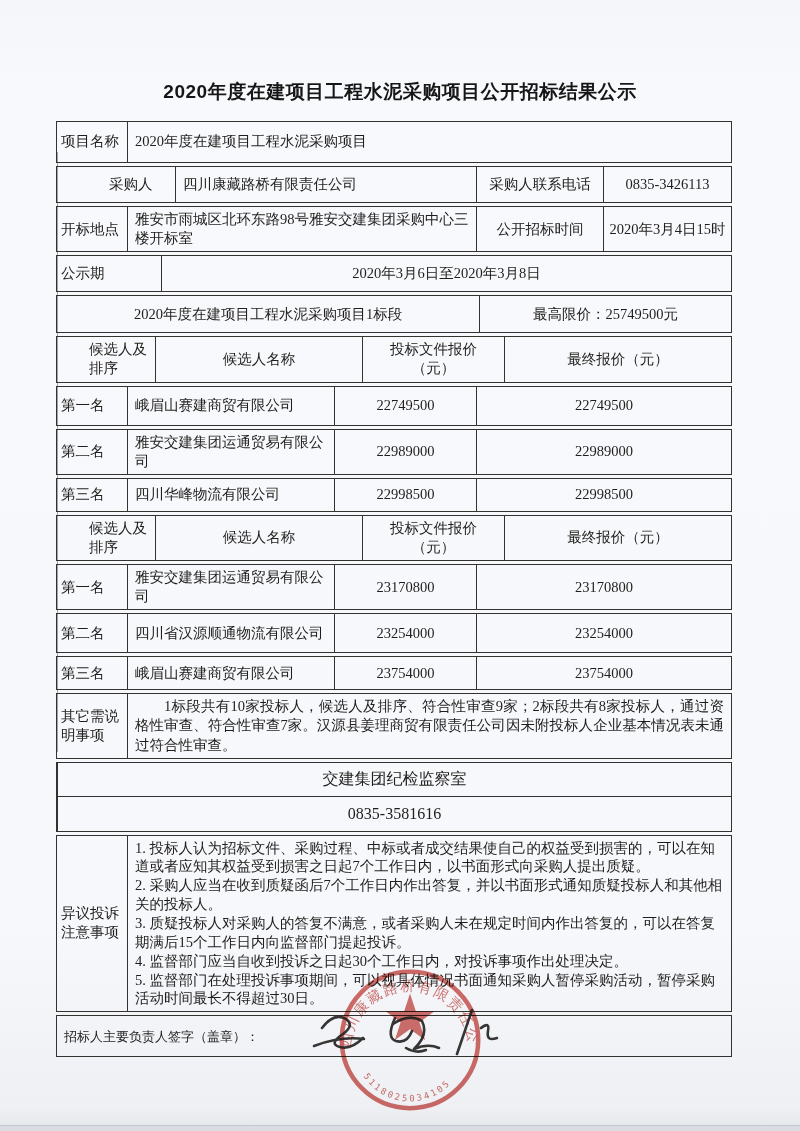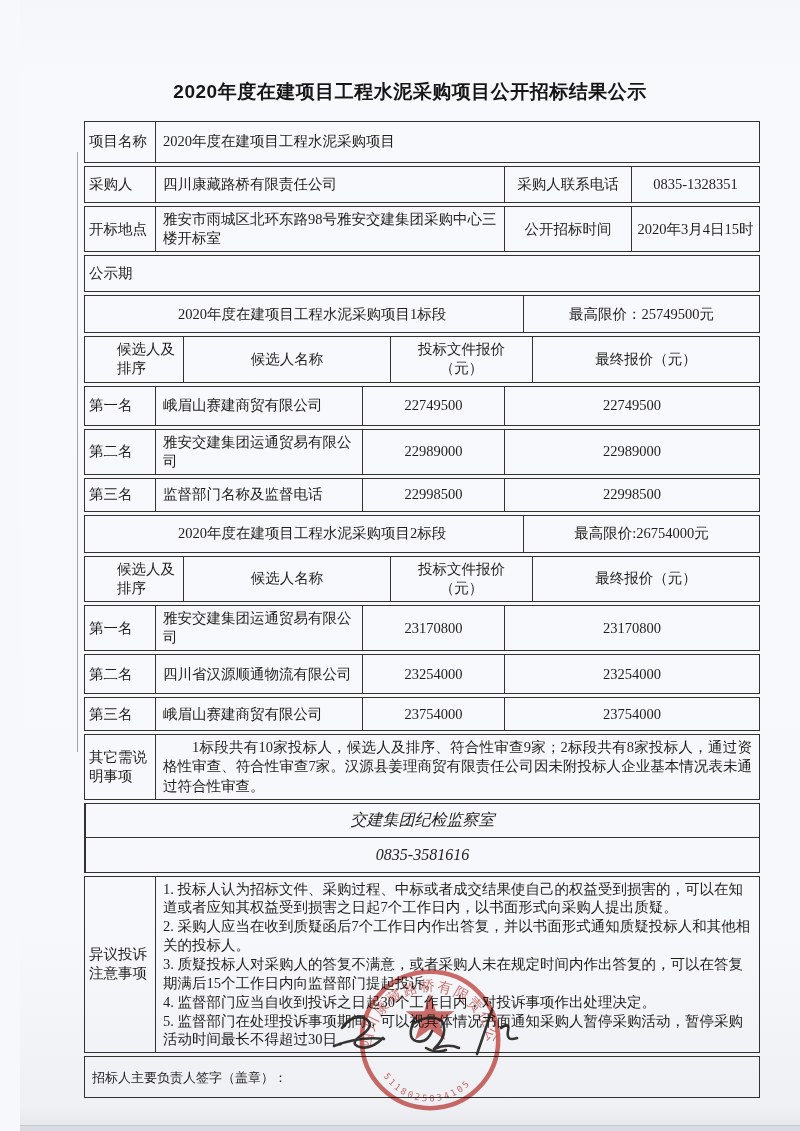--- a/index.html
+++ b/index.html
@@ -7,31 +7,30 @@
     width:800px;height:1131px;
     font-family:"Liberation Serif","DejaVu Serif",serif;
     color:#1f1e1c;
     background:#f7f8fb;
     overflow:hidden;
     position:relative;
   }
   .page{
     position:absolute;inset:0;
     background:linear-gradient(180deg,#f5f6f9 0%,#f8f9fc 8%,#f7f8fb 82%,#eef0f4 98%,#e3e5ea 100%);
-    margin-left:20px;
   }
   .edge-bottom{position:absolute;left:0;bottom:0;width:100%;height:5px;background:#d9dce3;border-top:1px solid #c3c7d0;}
   .scan-line-left{position:absolute;left:57px;top:152px;width:1px;height:600px;background:rgba(55,55,62,.45);}
   .doc-title{
     position:absolute;top:79px;left:0;width:100%;
     text-align:center;
     font-family:"Liberation Sans","DejaVu Sans",sans-serif;
     font-weight:700;font-size:19px;letter-spacing:.5px;color:#161616;
   }
-  .tbl{position:absolute;left:64px;top:121px;width:676px;}
+  .tbl{position:absolute;left:56px;top:121px;width:676px;}
   .trow{
     display:flex;align-items:stretch;
     border:1.6px solid #34322e;
     margin-bottom:3px;
     box-sizing:border-box;
   }
   .cell{
     box-sizing:border-box;
     padding:3px 7px;
     display:flex;flex-direction:column;justify-content:center;
@@ -40,22 +39,22 @@
   .cell + .cell{border-left:1.6px solid #34322e;}
   .c-label{width:70px;padding:3px 4px;}
   .c-flex{flex:1;}
   .c-center{text-align:center;align-items:center;}
   .c-left{text-align:left;font-family:Liberation Serif, serif;}
   .c-name{width:207px;}
   .c-price{width:142px;text-align:center;align-items:center;}
   .c-l2{width:127px;text-align:center;align-items:center;}
   .c-v2{width:128px;text-align:center;align-items:center;padding:3px 2px;}
   .c-sec1{width:422px;text-align:center;align-items:center;}
-  .h-r1{min-height:42px;} .h-r2{min-height:37px;} .h-r3{min-height:42px;}
-  .h-r4{min-height:37px;gap:34px;} .h-sec{min-height:38px;padding-left:16px;} .h-th{min-height:45px;padding-left:28px;}
+  .h-r1{min-height:42px;} .h-r2{min-height:37px;padding-left:48px;} .h-r3{min-height:42px;}
+  .h-r4{min-height:37px;gap:34px;} .h-sec{min-height:38px;} .h-th{min-height:45px;padding-left:28px;}
   .h-d1{min-height:40px;} .h-d2{min-height:42px;} .h-d3{min-height:34px;}
   .h-notes{min-height:60px;} .h-sup{min-height:70px;} .h-obj{min-height:176px;}
   .h-sign{min-height:42px;}
   .sub-stack{flex:1;display:flex;flex-direction:column;padding:0;}
   .sub-cell{flex:1;display:flex;align-items:center;justify-content:center;text-align:center;padding:3px 7px;box-sizing:border-box;}
   .sub-cell + .sub-cell{border-top:1.6px solid #34322e;}
   .notes-text{text-align:justify;text-indent:2em;}
   .obj-item{margin:0;line-height:1.3;}
   .sign-cell{flex:1;flex-direction:row;justify-content:flex-start;align-items:center;font-size:13px;}
   .seal-wrap{position:absolute;left:326px;top:956px;width:168px;height:168px;mix-blend-mode:multiply;opacity:.83;}
@@ -73,32 +72,33 @@
 
     <div class="trow h-r1">
       <div class="cell c-label">项目名称</div>
       <div class="cell c-flex c-left">2020年度在建项目工程水泥采购项目</div>
     </div>
 
     <div class="trow h-r2">
       <div class="cell c-label">采购人</div>
       <div class="cell c-flex c-left">四川康藏路桥有限责任公司</div>
       <div class="cell c-l2">采购人联系电话</div>
-      <div class="cell c-v2">0835-1328351</div>
+      <div class="cell c-v2">0835-3426113</div>
     </div>
 
     <div class="trow h-r3">
       <div class="cell c-label">开标地点</div>
       <div class="cell c-flex c-left">雅安市雨城区北环东路98号雅安交建集团采购中心三楼开标室</div>
       <div class="cell c-l2">公开招标时间</div>
       <div class="cell c-v2">2020年3月4日15时</div>
     </div>
 
     <div class="trow h-r4">
       <div class="cell c-label">公示期</div>
+      <div class="cell c-flex c-center">2020年3月6日至2020年3月8日</div>
     </div>
 
     <div class="trow h-sec">
       <div class="cell c-sec1">2020年度在建项目工程水泥采购项目1标段</div>
       <div class="cell c-flex c-center">最高限价：25749500元</div>
     </div>
 
     <div class="trow h-th">
       <div class="cell c-label">候选人及排序</div>
       <div class="cell c-name c-center">候选人名称</div>
@@ -116,29 +116,25 @@
       <div class="cell c-flex c-center">22749500</div>
     </div>
     <div class="trow h-d2">
       <div class="cell c-label">第二名</div>
       <div class="cell c-name c-left">雅安交建集团运通贸易有限公司</div>
       <div class="cell c-price">22989000</div>
       <div class="cell c-flex c-center">22989000</div>
     </div>
     <div class="trow h-d3">
       <div class="cell c-label">第三名</div>
-      <div class="cell c-name c-left">监督部门名称及监督电话</div>
+      <div class="cell c-name c-left">四川华峰物流有限公司</div>
       <div class="cell c-price">22998500</div>
       <div class="cell c-flex c-center">22998500</div>
     </div>
 
-    <div class="trow h-sec">
-      <div class="cell c-sec1">2020年度在建项目工程水泥采购项目2标段</div>
-      <div class="cell c-flex c-center">最高限价:26754000元</div>
-    </div>
 
     <div class="trow h-th">
       <div class="cell c-label">候选人及排序</div>
       <div class="cell c-name c-center">候选人名称</div>
       <div class="cell c-price">
         <span>投标文件报价</span>
         <span>（元）</span>
       </div>
       <div class="cell c-flex c-center">最终报价（元）</div>
     </div>
@@ -163,21 +159,21 @@
     </div>
 
     <div class="trow h-notes">
       <div class="cell c-label">其它需说明事项</div>
       <div class="cell c-flex">
         <div class="notes-text">1标段共有10家投标人，候选人及排序、符合性审查9家；2标段共有8家投标人，通过资格性审查、符合性审查7家。汉源县姜理商贸有限责任公司因未附投标人企业基本情况表未通过符合性审查。</div>
       </div>
     </div>
 
     <div class="trow h-sup">
-      <div class="sub-stack" style="border-left:1.6px solid #34322e;font-style:italic;">
+      <div class="sub-stack" style="border-left:1.6px solid #34322e;">
         <div class="sub-cell">交建集团纪检监察室</div>
         <div class="sub-cell">0835-3581616</div>
       </div>
     </div>
 
     <div class="trow h-obj">
       <div class="cell c-label">异议投诉注意事项</div>
       <div class="cell c-flex">
         <p class="obj-item">1. 投标人认为招标文件、采购过程、中标或者成交结果使自己的权益受到损害的，可以在知道或者应知其权益受到损害之日起7个工作日内，以书面形式向采购人提出质疑。</p>
         <p class="obj-item">2. 采购人应当在收到质疑函后7个工作日内作出答复，并以书面形式通知质疑投标人和其他相关的投标人。</p>

